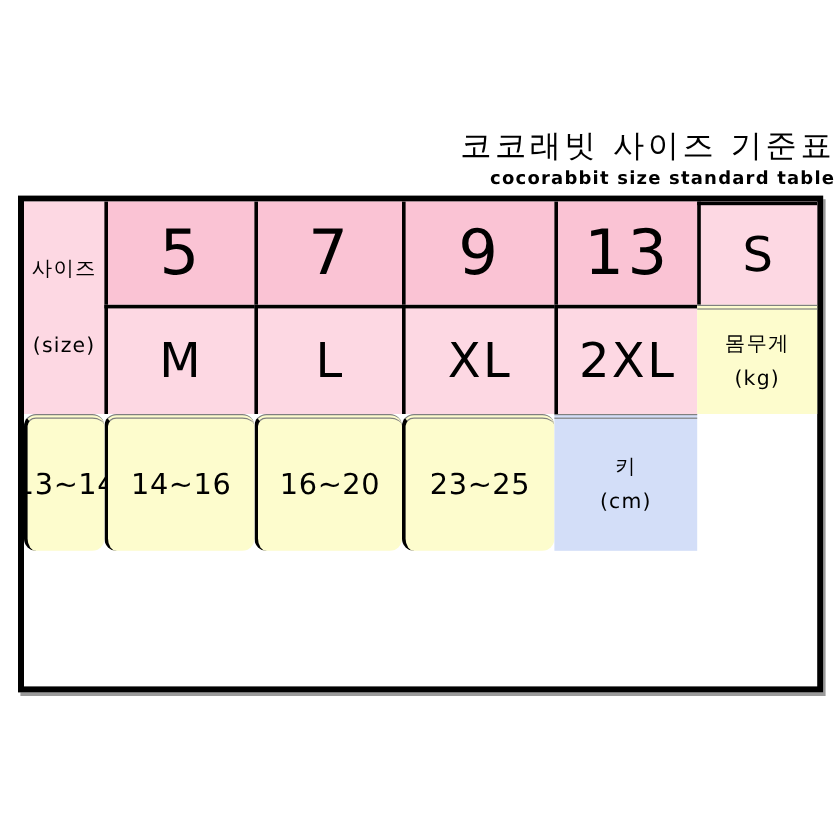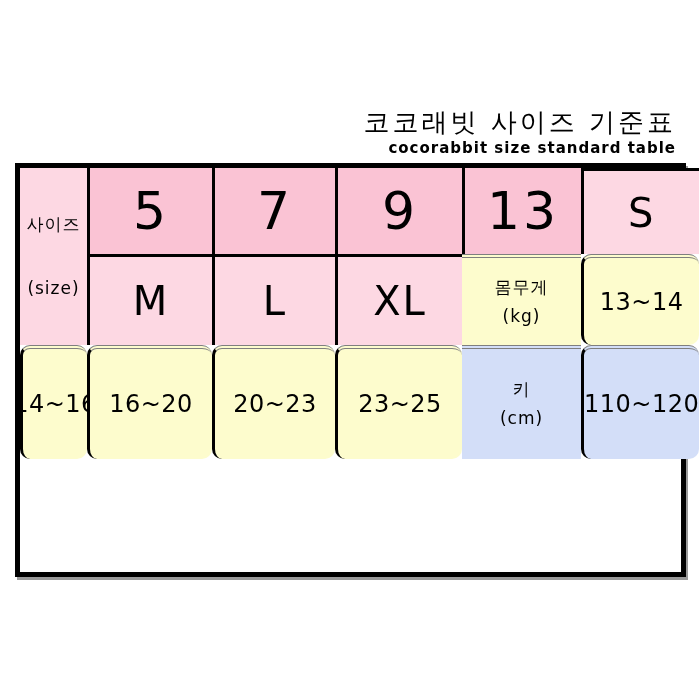--- a/index.html
+++ b/index.html
@@ -13,21 +13,21 @@
     position: relative;
     font-family: "DejaVu Sans", "Liberation Sans", sans-serif;
     color: #000;
     overflow: hidden;
   }
 
   
   .titles {
     position: absolute;
     top: 108px;
-    right: 24px;
+    right: 4px;
     text-align: right;
     line-height: 1.1;
   }
   .title-main {
     font-size: 26px;
     letter-spacing: 3px;
     white-space: nowrap;
   }
   .title-sub {
     font-size: 15px;
@@ -99,30 +99,29 @@
 
   <div class="cell pink-dark bl num">5</div>
   <div class="cell pink-dark bl num">7</div>
   <div class="cell pink-dark bl num">9</div>
   <div class="cell pink-dark bl num">13</div>
 
   <div class="cell pink-light bl bt-black letter">S</div>
   <div class="cell pink-light bl bt-black letter">M</div>
   <div class="cell pink-light bl bt-black letter">L</div>
   <div class="cell pink-light bl bt-black letter">XL</div>
+  <div class="cell pink-light bl bt-black letter">2XL</div>
 
   <div class="cell label-cell yellow bt-gray">
     <span>몸무게</span>
     <span>(kg)</span>
   </div>
   <div class="cell yellow bl bt-gray val">13~14</div>
   <div class="cell yellow bl bt-gray val">14~16</div>
   <div class="cell yellow bl bt-gray val">16~20</div>
-  <div class="cell yellow bl bt-gray val">20~23</div>
   <div class="cell yellow bl bt-gray val">23~25</div>
 
   <div class="cell label-cell blue bt-gray">
     <span>키</span>
     <span>(cm)</span>
   </div>
-  <div class="cell blue bl bt-gray val">110~120</div>
 
 </div>
 
 </body></html>

